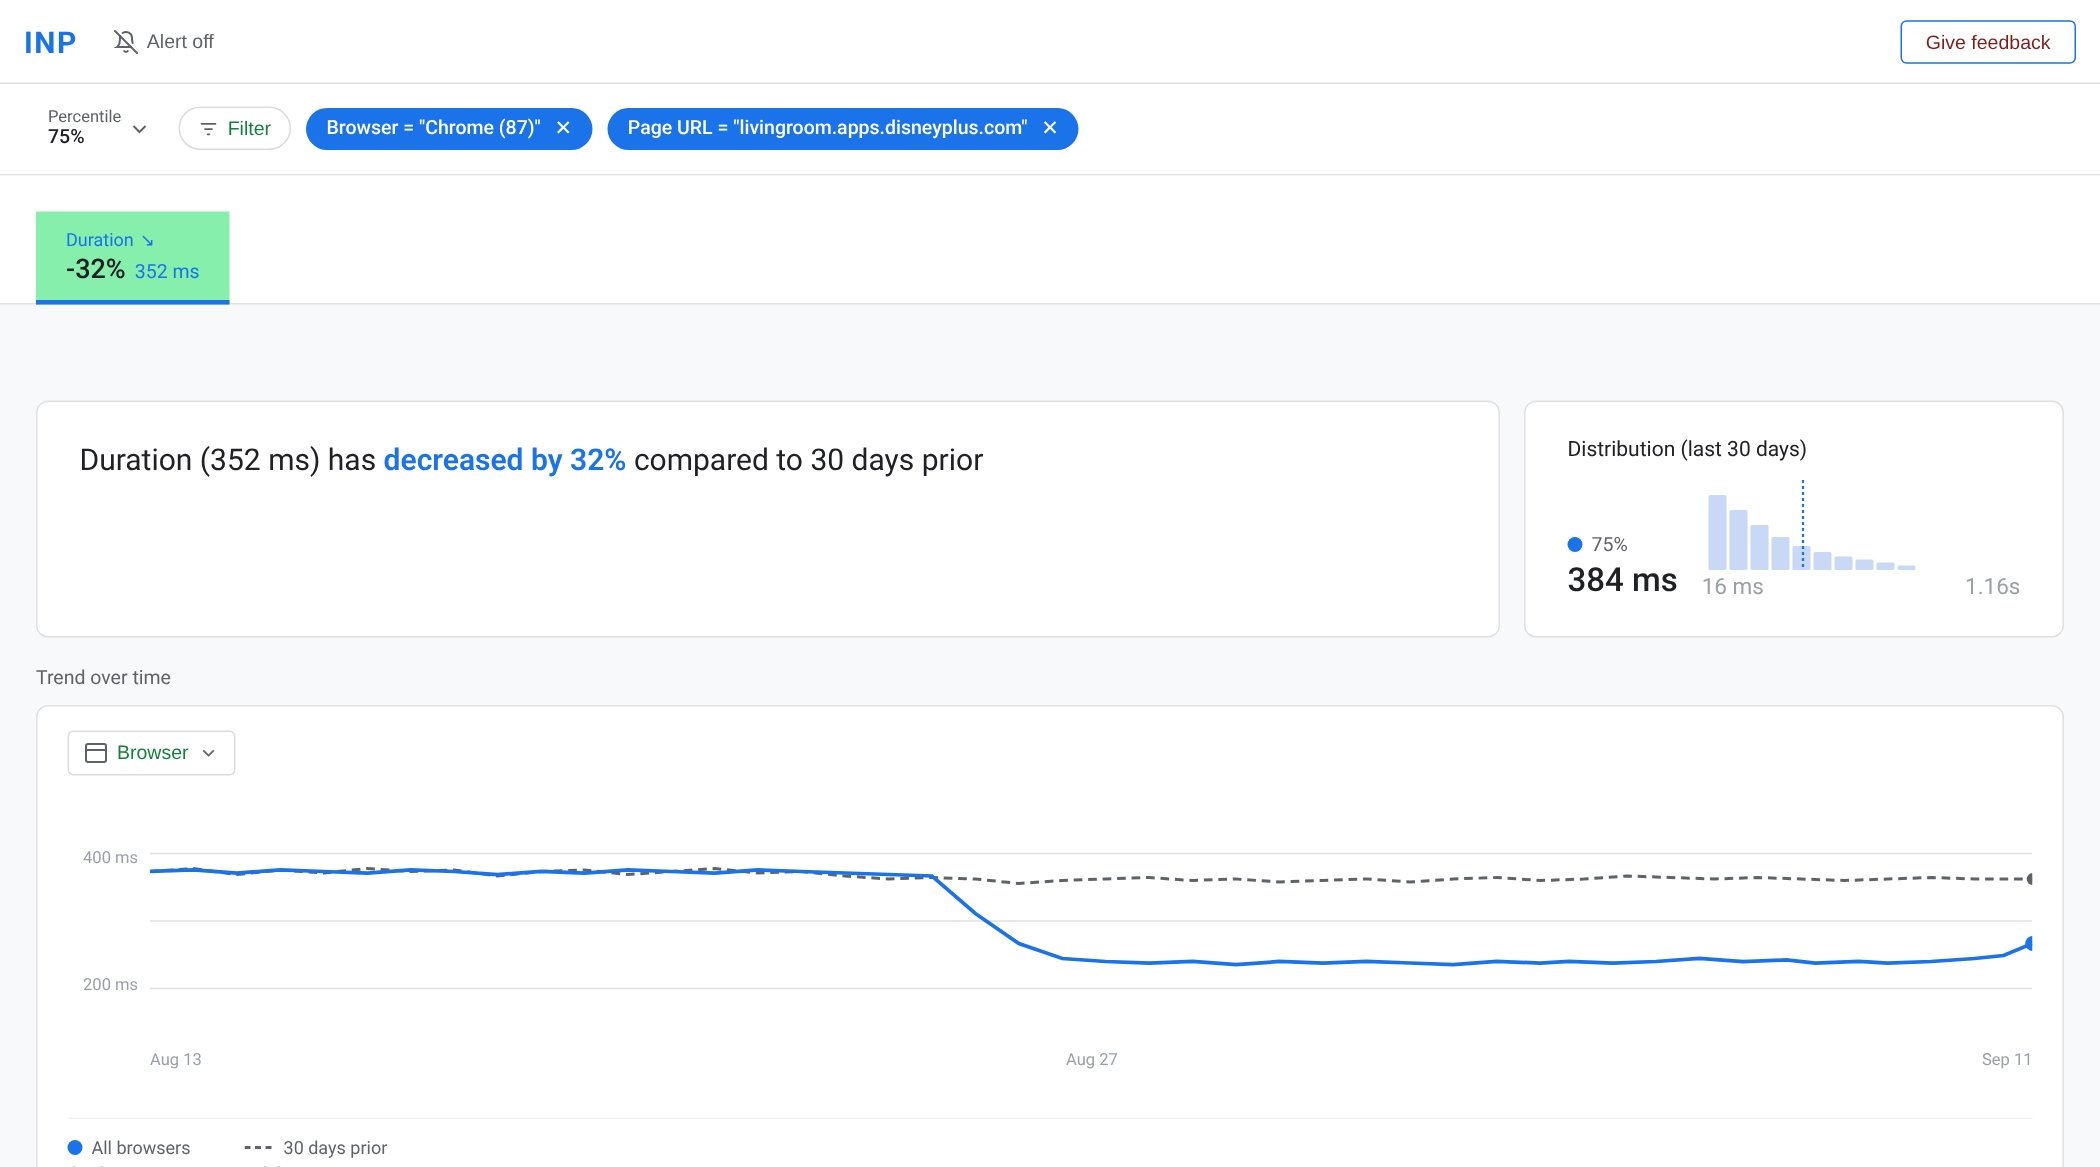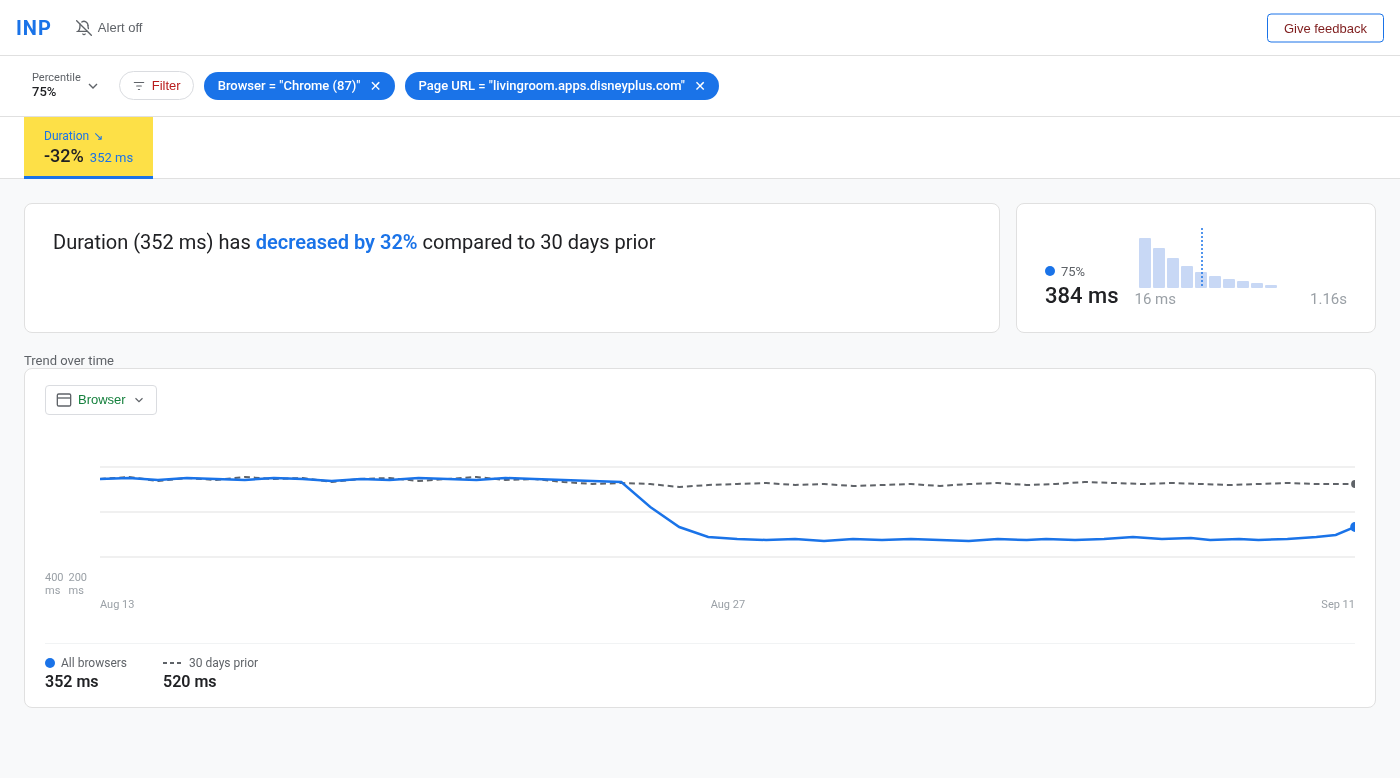--- a/index.html
+++ b/index.html
@@ -88,21 +88,21 @@
     }
     .filter-btn {
       display: flex;
       align-items: center;
       gap: 6px;
       padding: 6px 12px;
       border: 1px solid #dadce0;
       border-radius: 20px;
       background: #fff;
       font-size: 13px;
-      color: #b91c1c;
+      color: #15803d;
       cursor: pointer;
     }
     .chip {
       display: flex;
       align-items: center;
       gap: 6px;
       background: #1a73e8;
       color: #fff;
       border-radius: 20px;
       padding: 5px 10px 5px 14px;
@@ -149,21 +149,22 @@
       display: flex;
     }
     .metric-tab {
       padding: 12px 20px 10px;
       cursor: pointer;
       border-bottom: 3px solid transparent;
       margin-bottom: -1px;
     }
     .metric-tab.active {
       border-bottom-color: #1a73e8;
-      background: #fde047;
+      background: #86efac;
+      margin-top: 24px;
     }
     .metric-tab-name {
       font-size: 12px;
       color: #5f6368;
       display: flex;
       align-items: center;
       gap: 4px;
     }
     .metric-tab.active .metric-tab-name { color: #1a73e8; }
     .metric-tab-value {
@@ -186,20 +187,21 @@
       padding: 24px;
       display: flex;
       flex-direction: column;
       gap: 20px;
     }
 
     
     .summary-row {
       display: flex;
       gap: 16px;
+      margin-top: 40px;
     }
     .summary-card {
       background: #fff;
       border: 1px solid #e0e0e0;
       border-radius: 8px;
       padding: 24px 28px;
       flex: 1;
     }
     .summary-card-main {
       flex: 2;
@@ -259,20 +261,21 @@
       flex-direction: column;
       align-items: stretch;
       justify-content: flex-end;
     }
 
     
     .trend-section {}
     .trend-title {
       font-size: 13px;
       color: #5f6368;
+      margin-bottom: 10px;
     }
     .trend-card {
       background: #fff;
       border: 1px solid #e0e0e0;
       border-radius: 8px;
       padding: 16px 20px 16px;
     }
     .browser-dropdown {
       display: flex;
       align-items: center;
@@ -292,21 +295,21 @@
       height: 200px;
       margin: 8px 0 0;
     }
     .chart-y-labels {
       position: absolute;
       left: 0;
       top: 0;
       bottom: 30px;
       width: 55px;
       display: flex;
-      flex-direction: row;
+      flex-direction: column;
       justify-content: space-around;
       align-items: flex-end;
       padding-right: 8px;
     }
     .chart-y-label {
       font-size: 11px;
       color: #9aa0a6;
     }
     .chart-plot {
       position: absolute;
@@ -425,20 +428,21 @@
 
   <div class="summary-row">
 
     <div class="summary-card summary-card-main">
       <p class="summary-headline">
         <span>Duration (352 ms) has </span><span class="highlight">decreased by 32%</span><span> compared to 30 days prior</span>
       </p>
     </div>
 
     <div class="summary-card dist-card">
+      <div class="dist-title">Distribution (last 30 days)</div>
       <div class="dist-body">
         <div class="dist-info">
           <div class="dist-percentile">
             <span class="dist-dot"></span>
             <span>75%</span>
           </div>
           <div class="dist-value">384 ms</div>
         </div>
         <div class="dist-chart">
 

